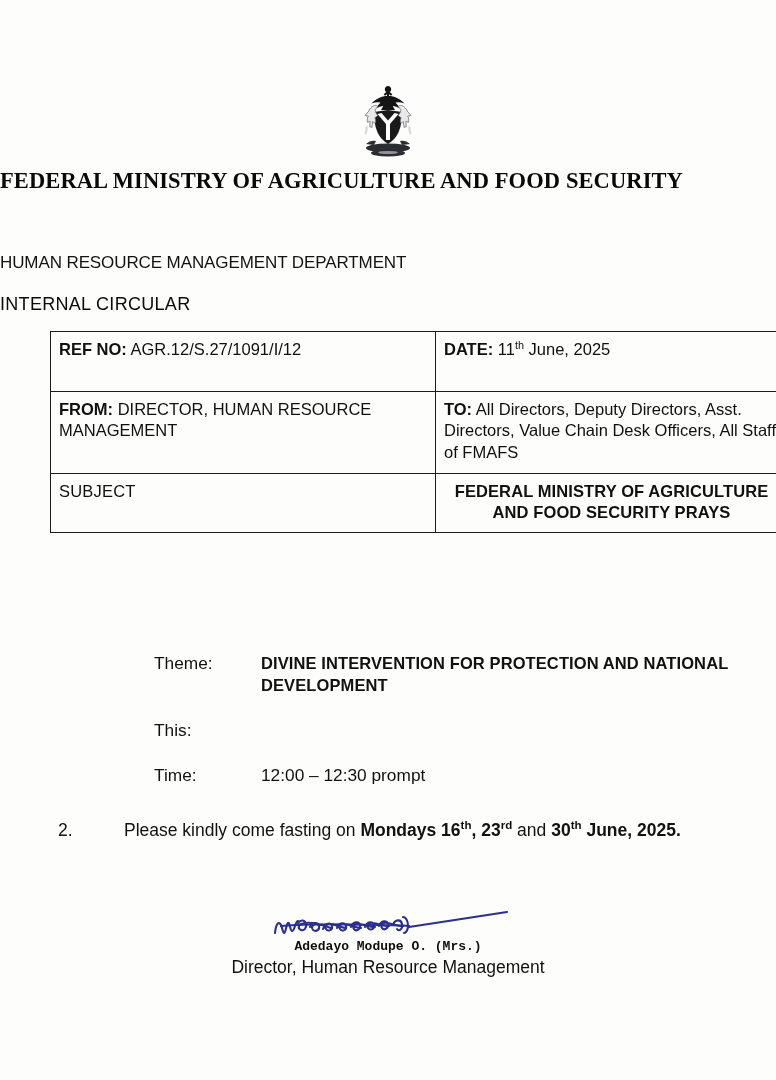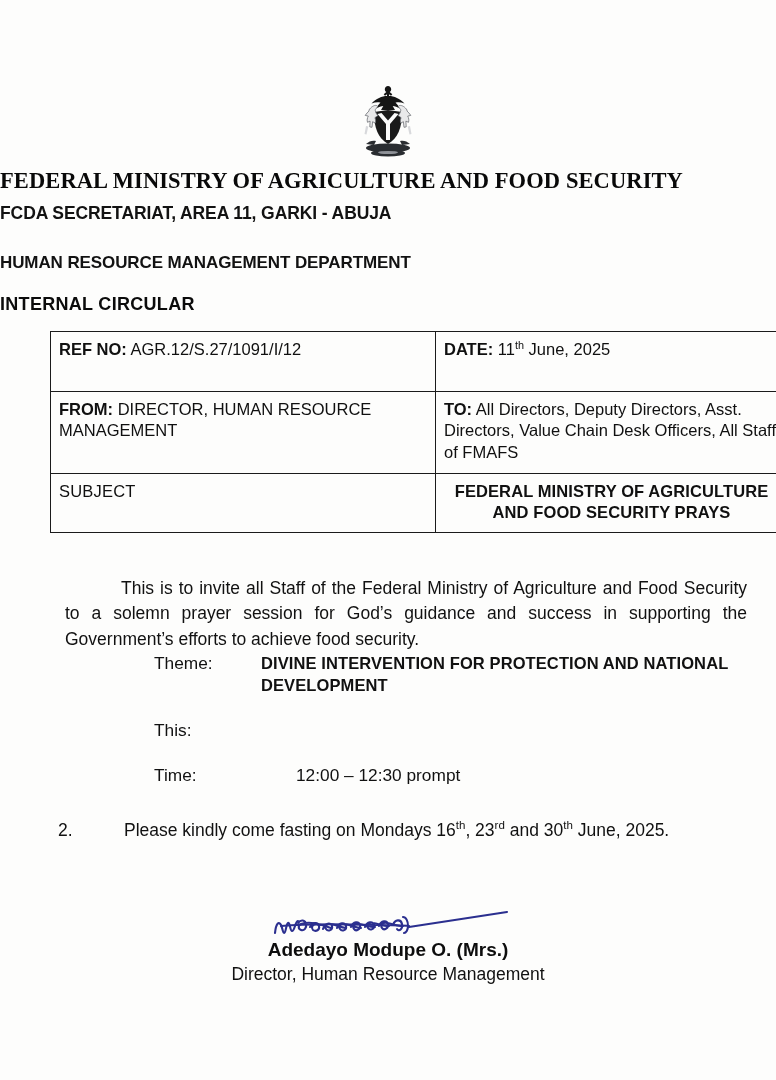--- a/index.html
+++ b/index.html
@@ -62,28 +62,28 @@
     top: 228px;
     font-size: 17.5px;
     color: #121212;
   }
   .email-line .email {
     text-decoration: underline;
     text-underline-offset: 2px;
   }
   .dept {
     top: 253px;
-    font-weight: bold;
+    font-weight: normal;
     font-size: 17px;
     letter-spacing: -0.1px;
     color: #121212;
   }
   .circular {
     top: 294px;
-    font-weight: bold;
+    font-weight: normal;
     font-size: 18px;
     letter-spacing: 0.3px;
     color: #0b0b0b;
   }
 
   
   .meta-table {
     position: absolute;
     left: 50px;
     top: 331px;
@@ -138,36 +138,36 @@
     top: 652px;
     width: 625px;
     font-size: 17.3px;
     color: #111111;
   }
   .drow {
     display: flex;
     align-items: flex-start;
     margin-bottom: 22px;
   }
-  .drow:last-child { margin-bottom: 0; gap: 35px; }
+  .drow:last-child { margin-bottom: 0; }
   .dlabel { width: 107px; flex: none; line-height: 1.35; margin-left: 32px; }
   .dval   { flex: 1; line-height: 1.35; }
   .dval.bold { font-weight: bold; font-size: 16.5px; letter-spacing: 0.1px; }
 
   .note {
     position: absolute;
     left: 58px;
     top: 818px;
     width: 690px;
     font-size: 17.5px;
     line-height: 1.48;
     color: #111111;
   }
   .note .num { display: inline-block; width: 66px; }
-  .note b { font-weight: normal; }
+  .note b { font-weight: bold; }
 
   
   .sig-block {
     position: absolute;
     left: 0;
     right: 0;
     top: 903px;
     text-align: center;
   }
   .sig-svg-wrap {
@@ -175,23 +175,24 @@
     position: relative;
   }
   .sig-svg {
     position: absolute;
     left: 50%;
     transform: translateX(-50%);
     top: 0;
   }
   .sig-name {
     font-weight: bold;
-    font-size: 19px;
+    font-size: 13px;
     color: #0d0d0d;
     margin-top: -6px;
+    font-family: Liberation Mono, monospace;
   }
   .sig-title {
     font-size: 17.5px;
     color: #111111;
     margin-top: 3px;
   }
 </style>
 </head>
 <body>
 
@@ -223,21 +224,20 @@
         <ellipse cx="52" cy="66" rx="22" ry="4.6"></ellipse>
         <ellipse cx="52" cy="71" rx="17" ry="3.6"></ellipse>
         <path d="M30 62c3-3 7-4 10-3l-2 4z"></path>
         <path d="M74 62c-3-3-7-4-10-3l2 4z"></path>
       </g>
       <ellipse cx="52" cy="70.5" rx="10" ry="1.6" fill="#8f9298"></ellipse>
     </svg>
   </div>
 
   <div class="hdr ministry">FEDERAL MINISTRY OF AGRICULTURE AND FOOD SECURITY</div>
-  <div class="hdr address">FCDA SECRETARIAT, AREA 11, GARKI - ABUJA</div>
   <div class="hdr dept">HUMAN RESOURCE MANAGEMENT DEPARTMENT</div>
   <div class="hdr circular">INTERNAL CIRCULAR</div>
 
   <table class="meta-table">
     <tbody>
       <tr class="row-ref">
         <td class="c-left">
           <span class="lbl">REF NO:</span>
           <span>AGR.12/S.27/1091/I/12</span>
         </td>
@@ -256,21 +256,20 @@
           <span>All Directors, Deputy Directors, Asst. Directors, Value Chain Desk Officers, All Staff of FMAFS</span>
         </td>
       </tr>
       <tr>
         <td class="subject-cell">SUBJECT</td>
         <td class="subject-body" colspan="1">FEDERAL MINISTRY OF AGRICULTURE AND FOOD SECURITY PRAYS</td>
       </tr>
     </tbody>
   </table>
 
-  <p class="intro">This is to invite all Staff of the Federal Ministry of Agriculture and Food Security to a solemn prayer session for God’s guidance and success in supporting the Government’s efforts to achieve food security.</p>
 
   <div class="details">
     <div class="drow">
       <div class="dlabel">Theme:</div>
       <div class="dval bold">DIVINE INTERVENTION FOR PROTECTION AND NATIONAL DEVELOPMENT</div>
     </div>
     <div class="drow">
       <div class="dlabel">This:</div>
     </div>
     <div class="drow">

